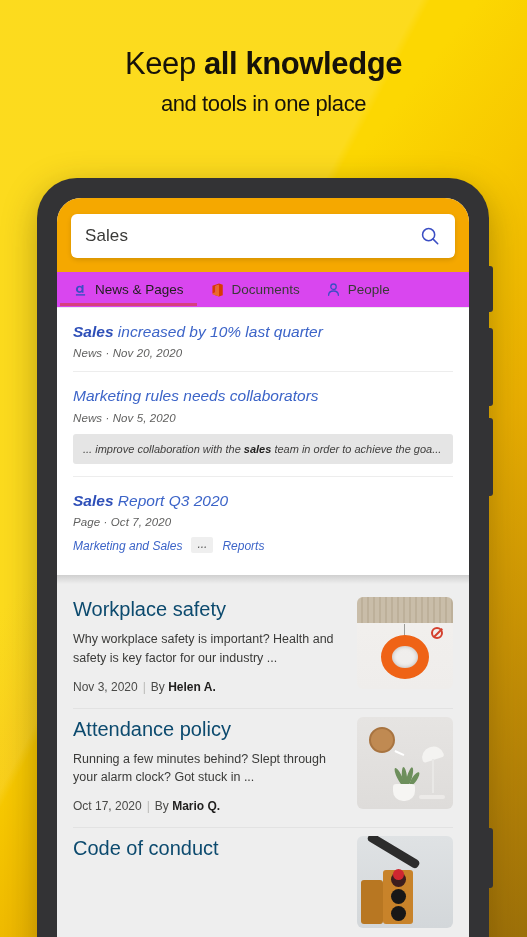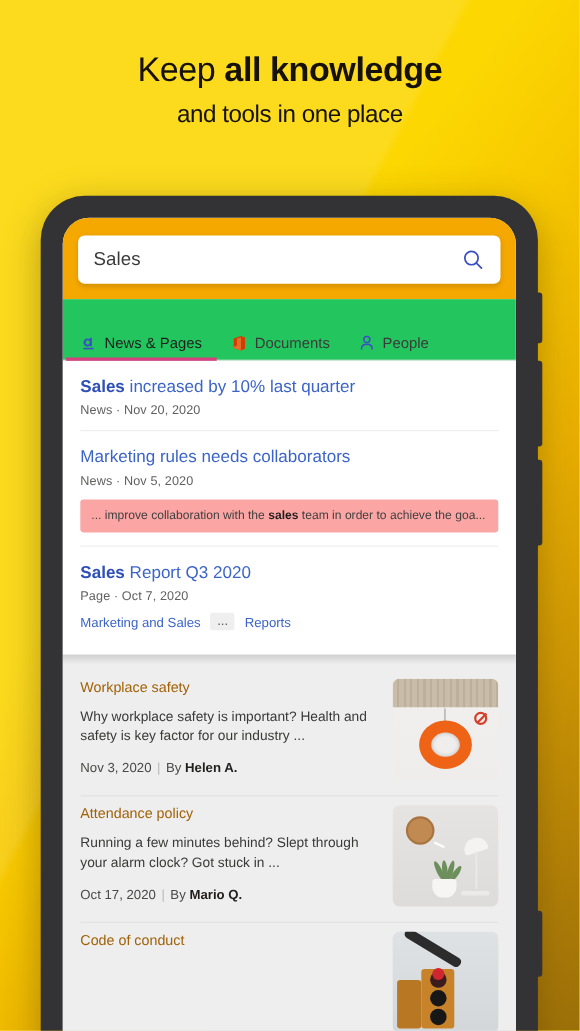--- a/index.html
+++ b/index.html
@@ -69,49 +69,49 @@
   }
   .search-input {
     flex:1; border:none; outline:none; background:transparent;
     font-family:"Liberation Sans", sans-serif;
     font-size:17px; color:#3a3a38; letter-spacing:0.1px;
   }
   .search-icon { width:22px; height:22px; flex-shrink:0; }
 
   
   .tabs {
-    background:#22c55e; display:flex; align-items:flex-end;
-    padding:10px 16px 0 16px; height:56px;
+    background:#d946ef; display:flex; align-items:flex-start;
+    padding:10px 16px 0 16px; height:36px;
     border-bottom:none; position:relative;
   }
   .tab {
     display:flex; align-items:center; gap:7px;
     padding:0 0 9px 0; margin-right:26px;
     font-size:13.5px; color:#3a3a38; cursor:pointer;
     position:relative;
   }
   .tab .ic { width:15px; height:15px; display:block; flex-shrink:0; }
   .tab.active { color:#201f1e; }
   .tab.active::after {
     content:""; position:absolute; left:-13px; right:-13px; bottom:0;
     height:3px; background:#d6407f;
   }
   .tabs-rule {
     position:absolute; left:0; right:0; bottom:0; height:1px; background:#ececec;
   }
 
   
-  .results { background:#fff; padding:0 16px; }
+  .results { background:#fff; padding:0 16px;font-style:italic; }
   .result { padding:14px 0 12px 0; border-bottom:1px solid #ededed; }
   .result:last-child { border-bottom:none; }
   .r-title { font-size:15.5px; color:#3c64c8; line-height:1.25; }
   .r-title b { font-weight:700; color:#2e4fb8; }
   .r-meta { font-size:11.5px; color:#616160; margin-top:6px; letter-spacing:0.1px; }
   .r-snippet {
-    margin-top:10px; background:#fca5a5; border-radius:3px;
+    margin-top:10px; background:#e5e5e5; border-radius:3px;
     padding:8px 10px; font-size:11px; color:#41403f; line-height:1.3;
   }
   .r-snippet b { font-weight:700; color:#201f1e; }
   .r-crumbs { margin-top:9px; display:flex; align-items:flex-end; gap:9px; font-size:12px; }
   .crumb { color:#3c64c8; }
   .crumb-more {
     background:#efefef; color:#5a5a59; border-radius:2px;
     padding:1px 6px 3px 6px; font-size:12px; line-height:1;
   }
   .results-shadow { height:10px; background:linear-gradient(#ffffff, #ffffff); position:relative; }
@@ -121,21 +121,21 @@
   }
 
   
   .news { background:#eeeeee; padding:14px 16px 0 16px; }
   .card {
     background:transparent; display:flex; gap:14px;
     padding:8px 0 14px 0; border-bottom:1px solid #e2e2e2;
   }
   .card:last-child { border-bottom:none; }
   .card-body { flex:1; min-width:0; }
-  .c-title { font-size:13px; color:#a16207; line-height:1.2; font-weight:400; }
+  .c-title { font-size:20px; color:#0c4a6e; line-height:1.2; font-weight:400; }
   .c-desc { font-size:12.5px; color:#3a3a38; line-height:1.45; margin-top:9px; }
   .c-meta { font-size:12px; color:#4a4a48; margin-top:13px; }
   .c-meta .sep { color:#b9b9b7; margin:0 5px; }
   .c-meta b { font-weight:700; color:#201f1e; }
   .thumb {
     width:96px; height:92px; border-radius:6px; flex-shrink:0;
     overflow:hidden; position:relative; background:#ddd;
   }
 
   

